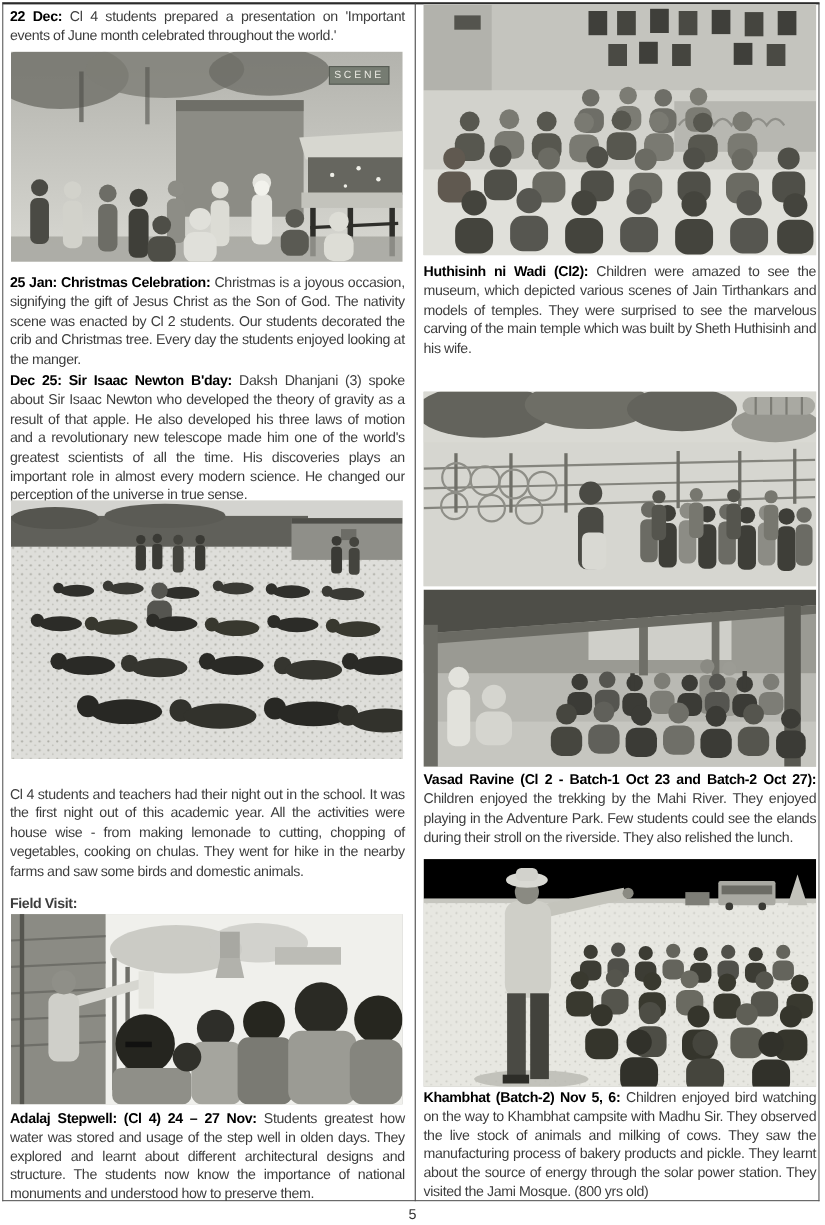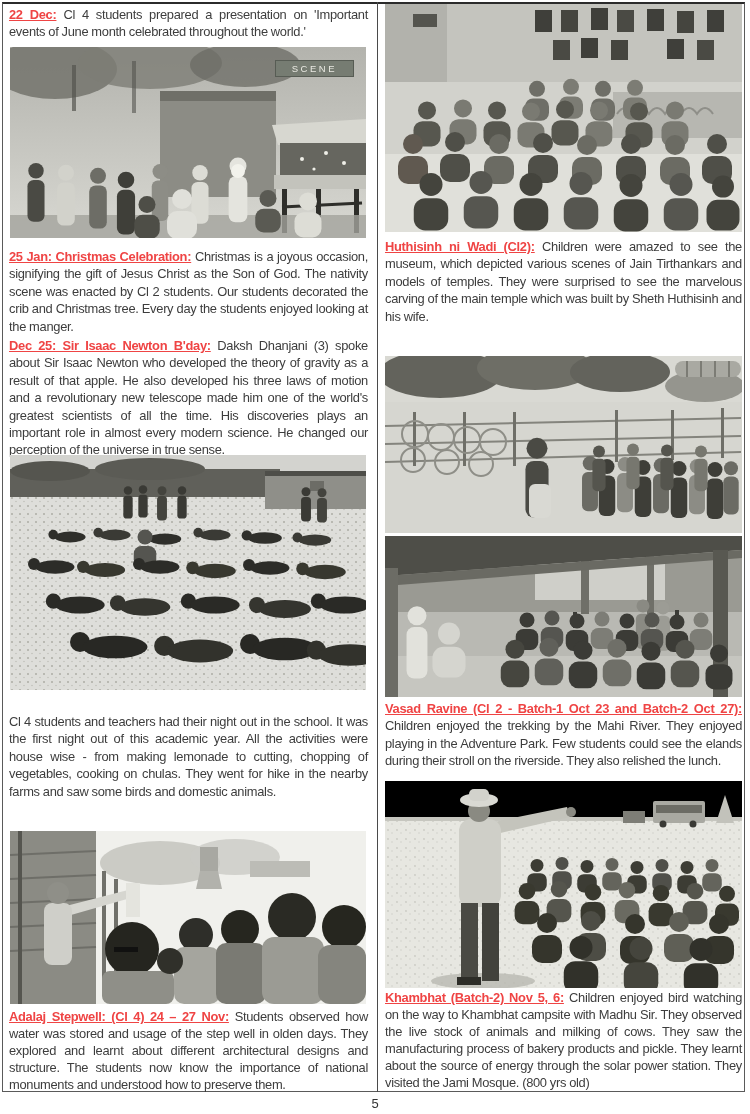--- a/index.html
+++ b/index.html
@@ -5,26 +5,26 @@
   html,body{margin:0;padding:0;background:#ffffff;}
   .page{position:relative;width:750px;height:1114px;background:#ffffff;overflow:hidden;
         font-family:"Liberation Sans","DejaVu Sans",sans-serif;color:#3d3d3d;}
   .frame{position:absolute;left:2px;top:2px;width:743px;height:1090px;box-sizing:border-box;
          border:1px solid #5a5a5a;border-top:2px solid #2b2b2b;}
   .divider{position:absolute;left:377px;top:2px;width:1px;height:1090px;background:#4a4a4a;}
   .blk{position:absolute;}
   p{margin:0;text-align:justify;font-size:12.9px;line-height:17.4px;letter-spacing:-0.3px;
     word-spacing:-0.2px;color:#3d3d3d;}
   p.tight{line-height:17px;}
-  b{font-weight:700;color:#ef4444;text-decoration:underline;}
+  b{font-weight:700;color:#000000;}
   .hd{font-weight:700;text-align:left;}
   .photo{position:absolute;overflow:hidden;background:#cfcfca;}
   .photo svg{display:block;}
   .banner{position:absolute;top:13px;right:12px;background:#767c72;color:#e9e9e2;
-          font-size:9.5px;letter-spacing:2.5px;padding:2px 16px;border:1px solid #575c54;}
+          font-size:9.5px;letter-spacing:2.5px;padding:2px 4px;border:1px solid #575c54;}
   .pagenum{position:absolute;left:0;top:1096px;width:750px;text-align:center;
            font-size:13px;color:#333333;}
   .sildefs{position:absolute;width:0;height:0;}
 </style>
 </head>
 <body>
 
 <svg class="sildefs" aria-hidden="true">
   <defs>
     <g id="ps">
@@ -150,20 +150,23 @@
       <use href="#pl" transform="translate(190,196) scale(2.55)" fill="#32322c"></use>
       <use href="#pl" transform="translate(275,194) scale(2.5)" fill="#282824"></use>
       <use href="#pl" transform="translate(340,200) scale(2.4)" fill="#32322c"></use>
     </svg>
   </div>
 
   <div class="blk" style="left:9px;top:713px;width:359px;">
     <p>Cl 4 students and teachers had their night out in the school. It was the first night out of this academic year. All the activities were house wise - from making lemonade to cutting, chopping of vegetables, cooking on chulas. They went for hike in the nearby farms and saw some birds and domestic animals.</p>
   </div>
 
+  <div class="blk" style="left:9px;top:812px;width:359px;">
+    <p class="hd">Field Visit:</p>
+  </div>
 
   <div class="photo" style="left:10px;top:831px;width:356px;height:173px;">
     <svg width="356" height="173" viewBox="0 0 356 173">
       <rect width="356" height="173" fill="#f0f0ec"></rect>
       <ellipse cx="150" cy="32" rx="60" ry="22" fill="#c2c2bc" opacity="0.8"></ellipse>
       <ellipse cx="225" cy="26" rx="45" ry="18" fill="#cbcbc5" opacity="0.8"></ellipse>
       <rect x="190" y="16" width="18" height="24" fill="#a8a8a2"></rect>
       <polygon points="190,40 208,40 212,58 186,58" fill="#b2b2ac"></polygon>
       <rect x="240" y="30" width="60" height="16" fill="#bcbcb6"></rect>
       <rect x="0" y="0" width="86" height="173" fill="#8b8b84"></rect>
@@ -189,21 +192,21 @@
       <circle cx="282" cy="86" r="24" fill="#2a2a24"></circle>
       <rect x="252" y="106" width="62" height="67" rx="12" fill="#9b9b94"></rect>
       <circle cx="334" cy="96" r="22" fill="#26261f"></circle>
       <rect x="308" y="114" width="48" height="59" rx="12" fill="#85857e"></rect>
       <circle cx="160" cy="130" r="13" fill="#30302a"></circle>
     </svg>
   </div>
 
   <div class="blk" style="left:9px;top:1008px;width:359px;">
     <p class="tight"><b>Adalaj Stepwell: (Cl 4) 24 – 27 Nov:</b>
-       <span>Students observed how water was stored and usage of the step well in olden days. They explored and learnt about different architectural designs and structure. The students now know the importance of national monuments and understood how to preserve them.</span></p>
+       <span>Students greatest how water was stored and usage of the step well in olden days. They explored and learnt about different architectural designs and structure. The students now know the importance of national monuments and understood how to preserve them.</span></p>
   </div>
 
   <div class="photo" style="left:385px;top:4px;width:357px;height:228px;">
     <svg width="357" height="228" viewBox="0 0 357 228">
       <rect width="357" height="228" fill="#d2d2cc"></rect>
       <rect x="0" y="0" width="357" height="78" fill="#c4c4be"></rect>
       <rect x="0" y="0" width="62" height="78" fill="#b2b2ac"></rect>
       <rect x="28" y="10" width="24" height="13" fill="#54544e"></rect>
       <rect x="150" y="6" width="17" height="22" fill="#3f3f3a"></rect>
         <rect x="176" y="6" width="17" height="22" fill="#45453f"></rect>

